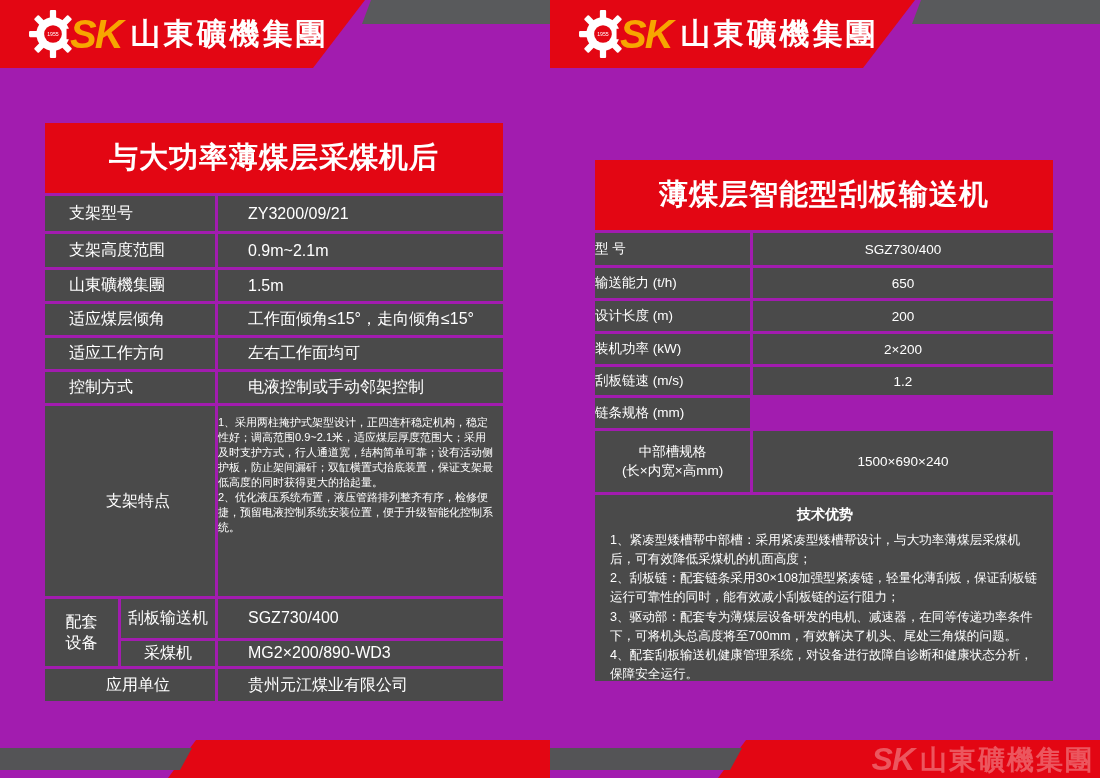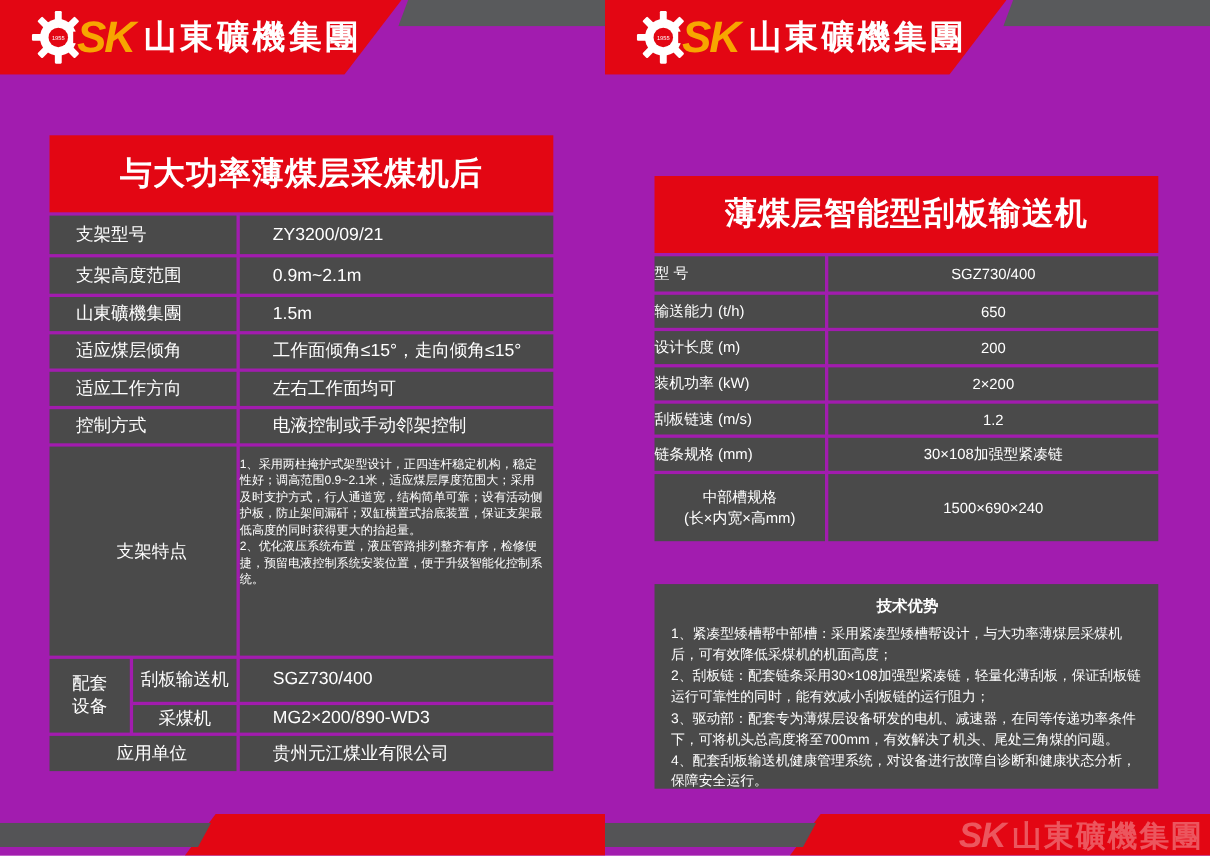--- a/index.html
+++ b/index.html
@@ -57,21 +57,21 @@
   .equip-group { width:73px; flex:none; justify-content:center; text-align:center;
     font-size:16px; white-space:pre-line; line-height:1.3; }
   .equip-col { flex:1; display:flex; flex-direction:column; gap:3px; }
   .lbl-sub { width:94px; flex:none; justify-content:center; font-size:16px; }
 
   .lbl-r { width:155px; flex:none; font-size:13.5px; }
   .lbl-r-mid { width:155px; flex:none; justify-content:center; text-align:center;
     font-size:13.5px; white-space:pre-line; line-height:1.35; }
   .val-r { flex:1; justify-content:center; font-size:13.5px; text-align:center; }
 
-  .tech { background:var(--cell-gray); color:#fff; padding:8px 13px 16px 15px;margin-top:36px; }
+  .tech { background:var(--cell-gray); color:#fff; padding:8px 13px 16px 15px; }
   .tech-title { text-align:center; font-weight:bold; font-size:14px; margin:3px 0 7px; }
   .tech p { font-size:12.6px; line-height:1.52; margin:0; }
 </style>
 </head>
 <body>
 
 <div class="page" id="page-left">
 
   <div class="hdr">
     <div class="hdr-gray"></div>
@@ -204,21 +204,20 @@
     <div class="row" style="height:30px">
       <div class="cell lbl-r">装机功率 (kW)</div>
       <div class="cell val-r">2×200</div>
     </div>
     <div class="row" style="height:28px">
       <div class="cell lbl-r">刮板链速 (m/s)</div>
       <div class="cell val-r">1.2</div>
     </div>
     <div class="row" style="height:30px">
       <div class="cell lbl-r">链条规格 (mm)</div>
-      <div class="cell val-r">30×108加强型紧凑链</div>
     </div>
     <div class="row" style="height:61px">
       <div class="cell lbl-r-mid">中部槽规格
 (长×内宽×高mm)</div>
       <div class="cell val-r">1500×690×240</div>
     </div>
 
     <div class="tech" style="height:186px">
       <div class="tech-title">技术优势</div>
       <p>1、紧凑型矮槽帮中部槽：采用紧凑型矮槽帮设计，与大功率薄煤层采煤机后，可有效降低采煤机的机面高度；</p>

